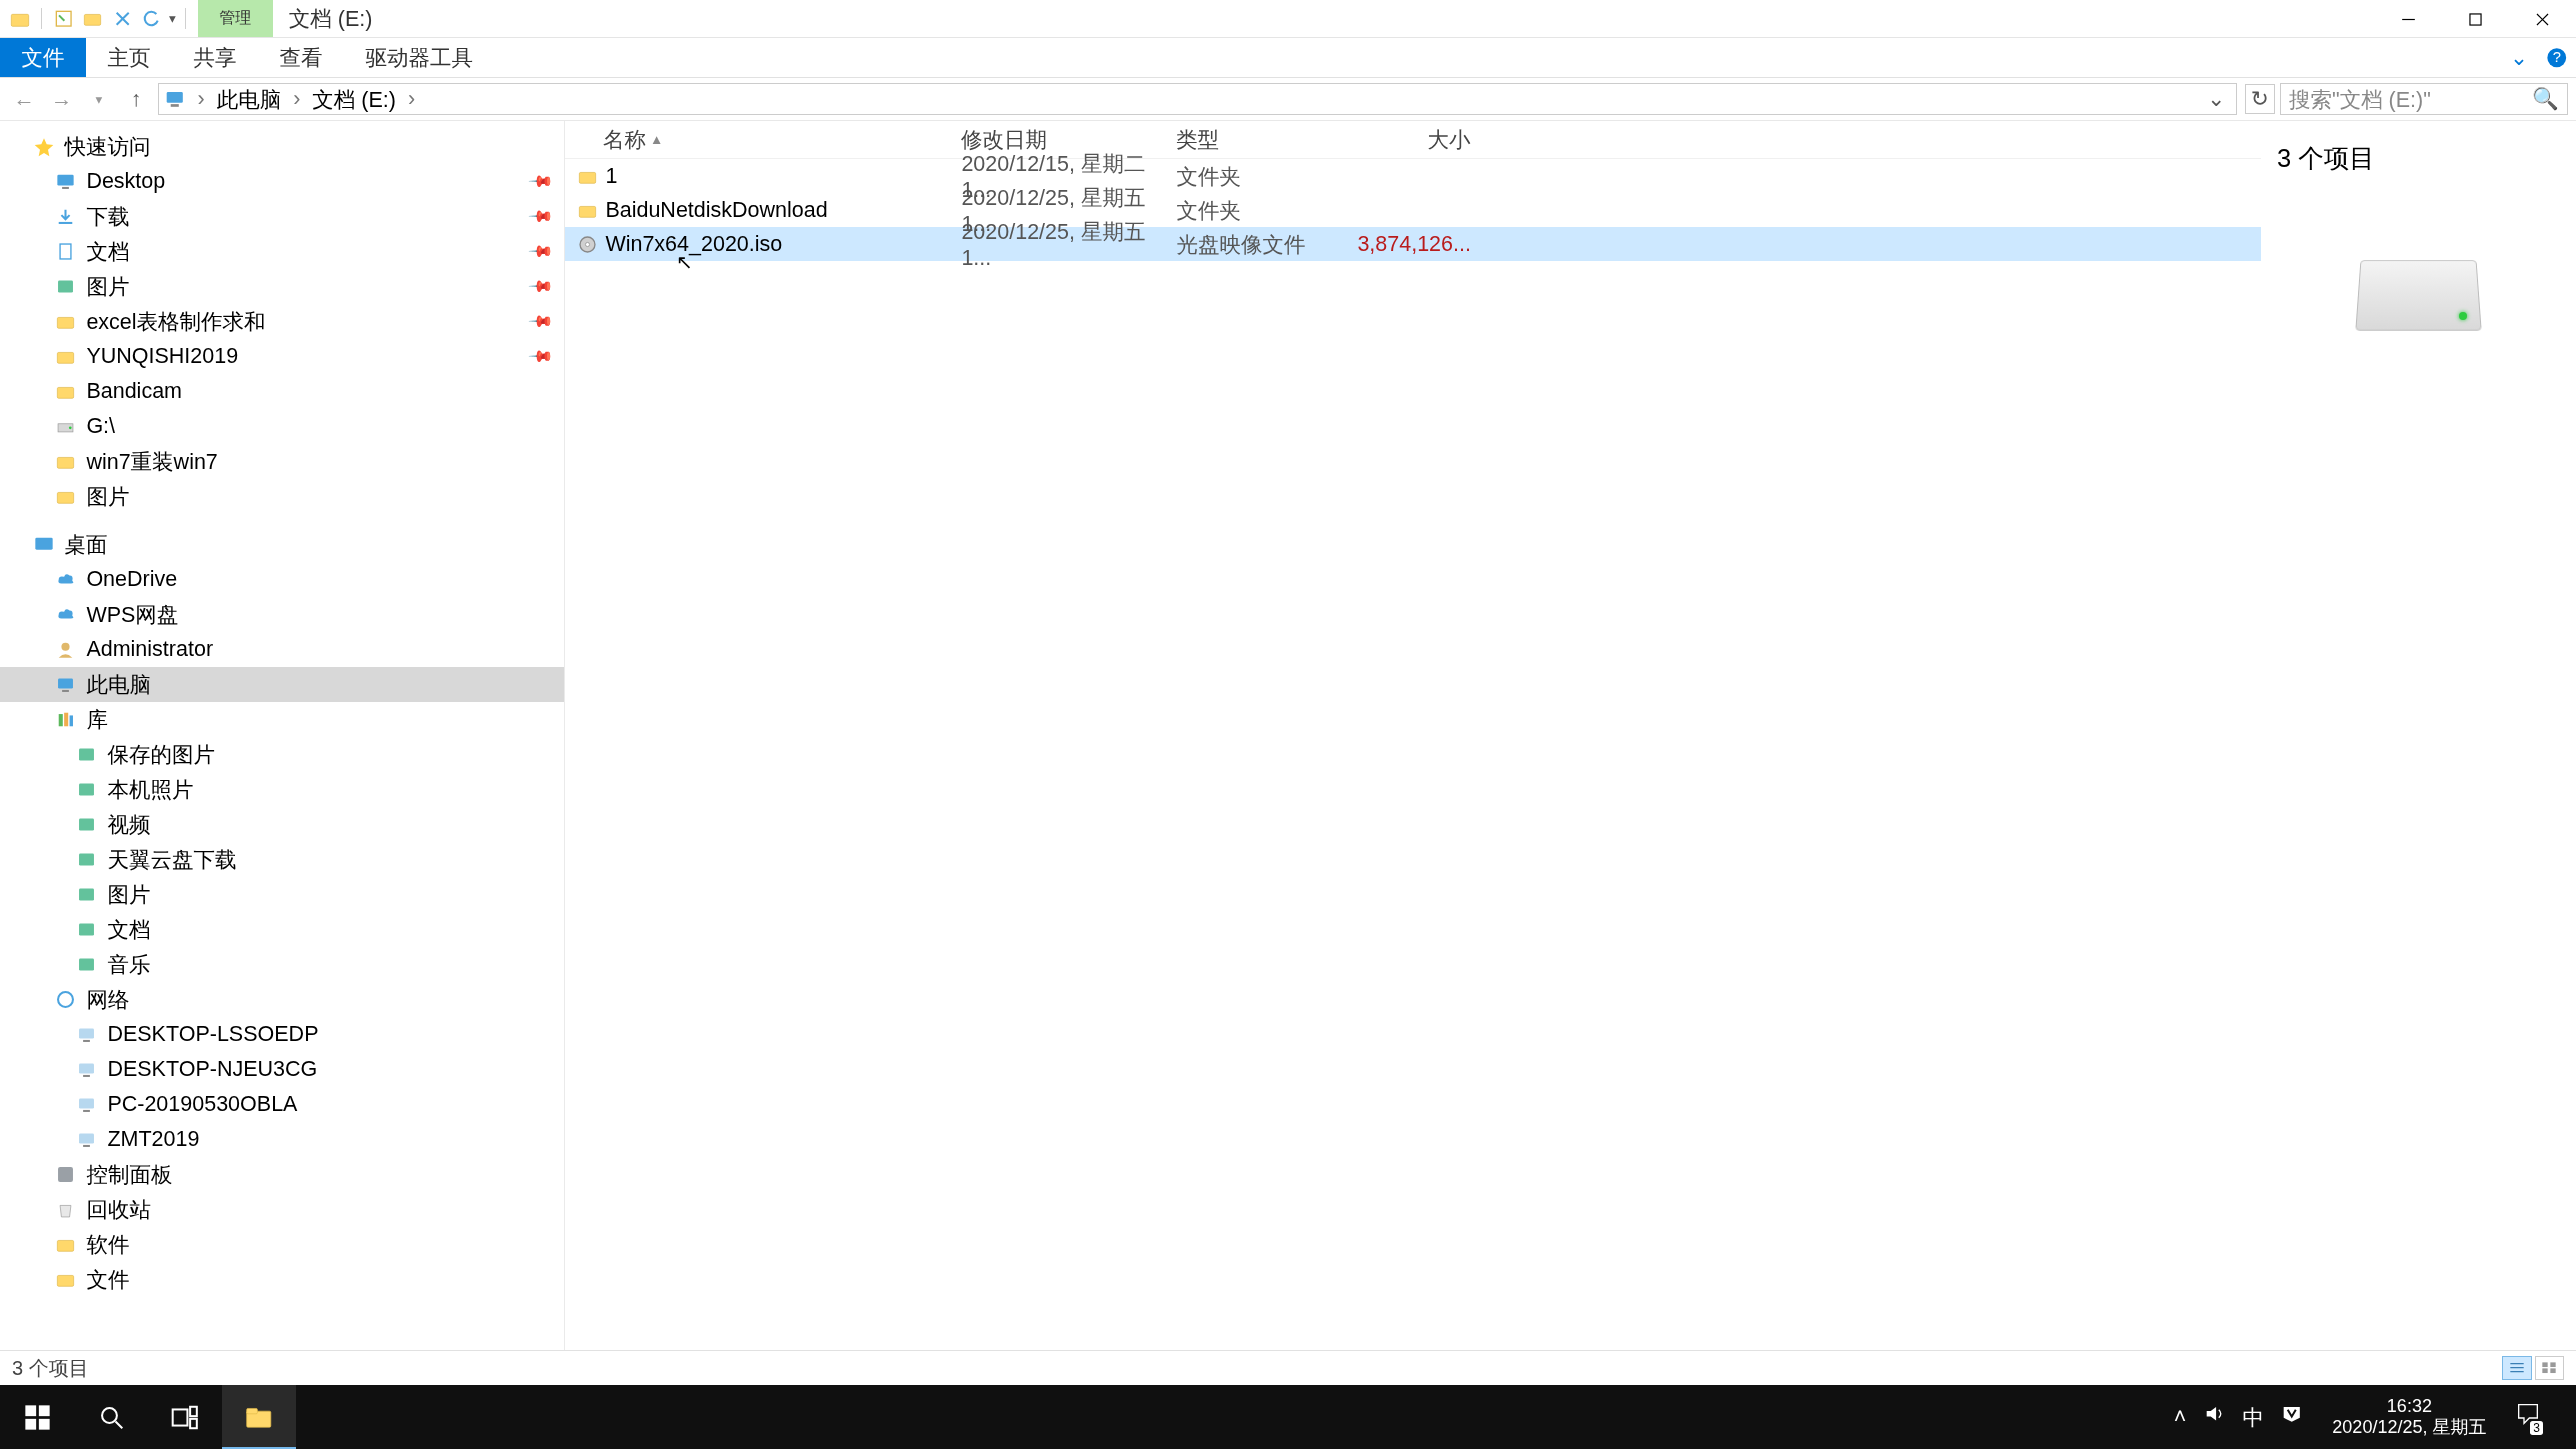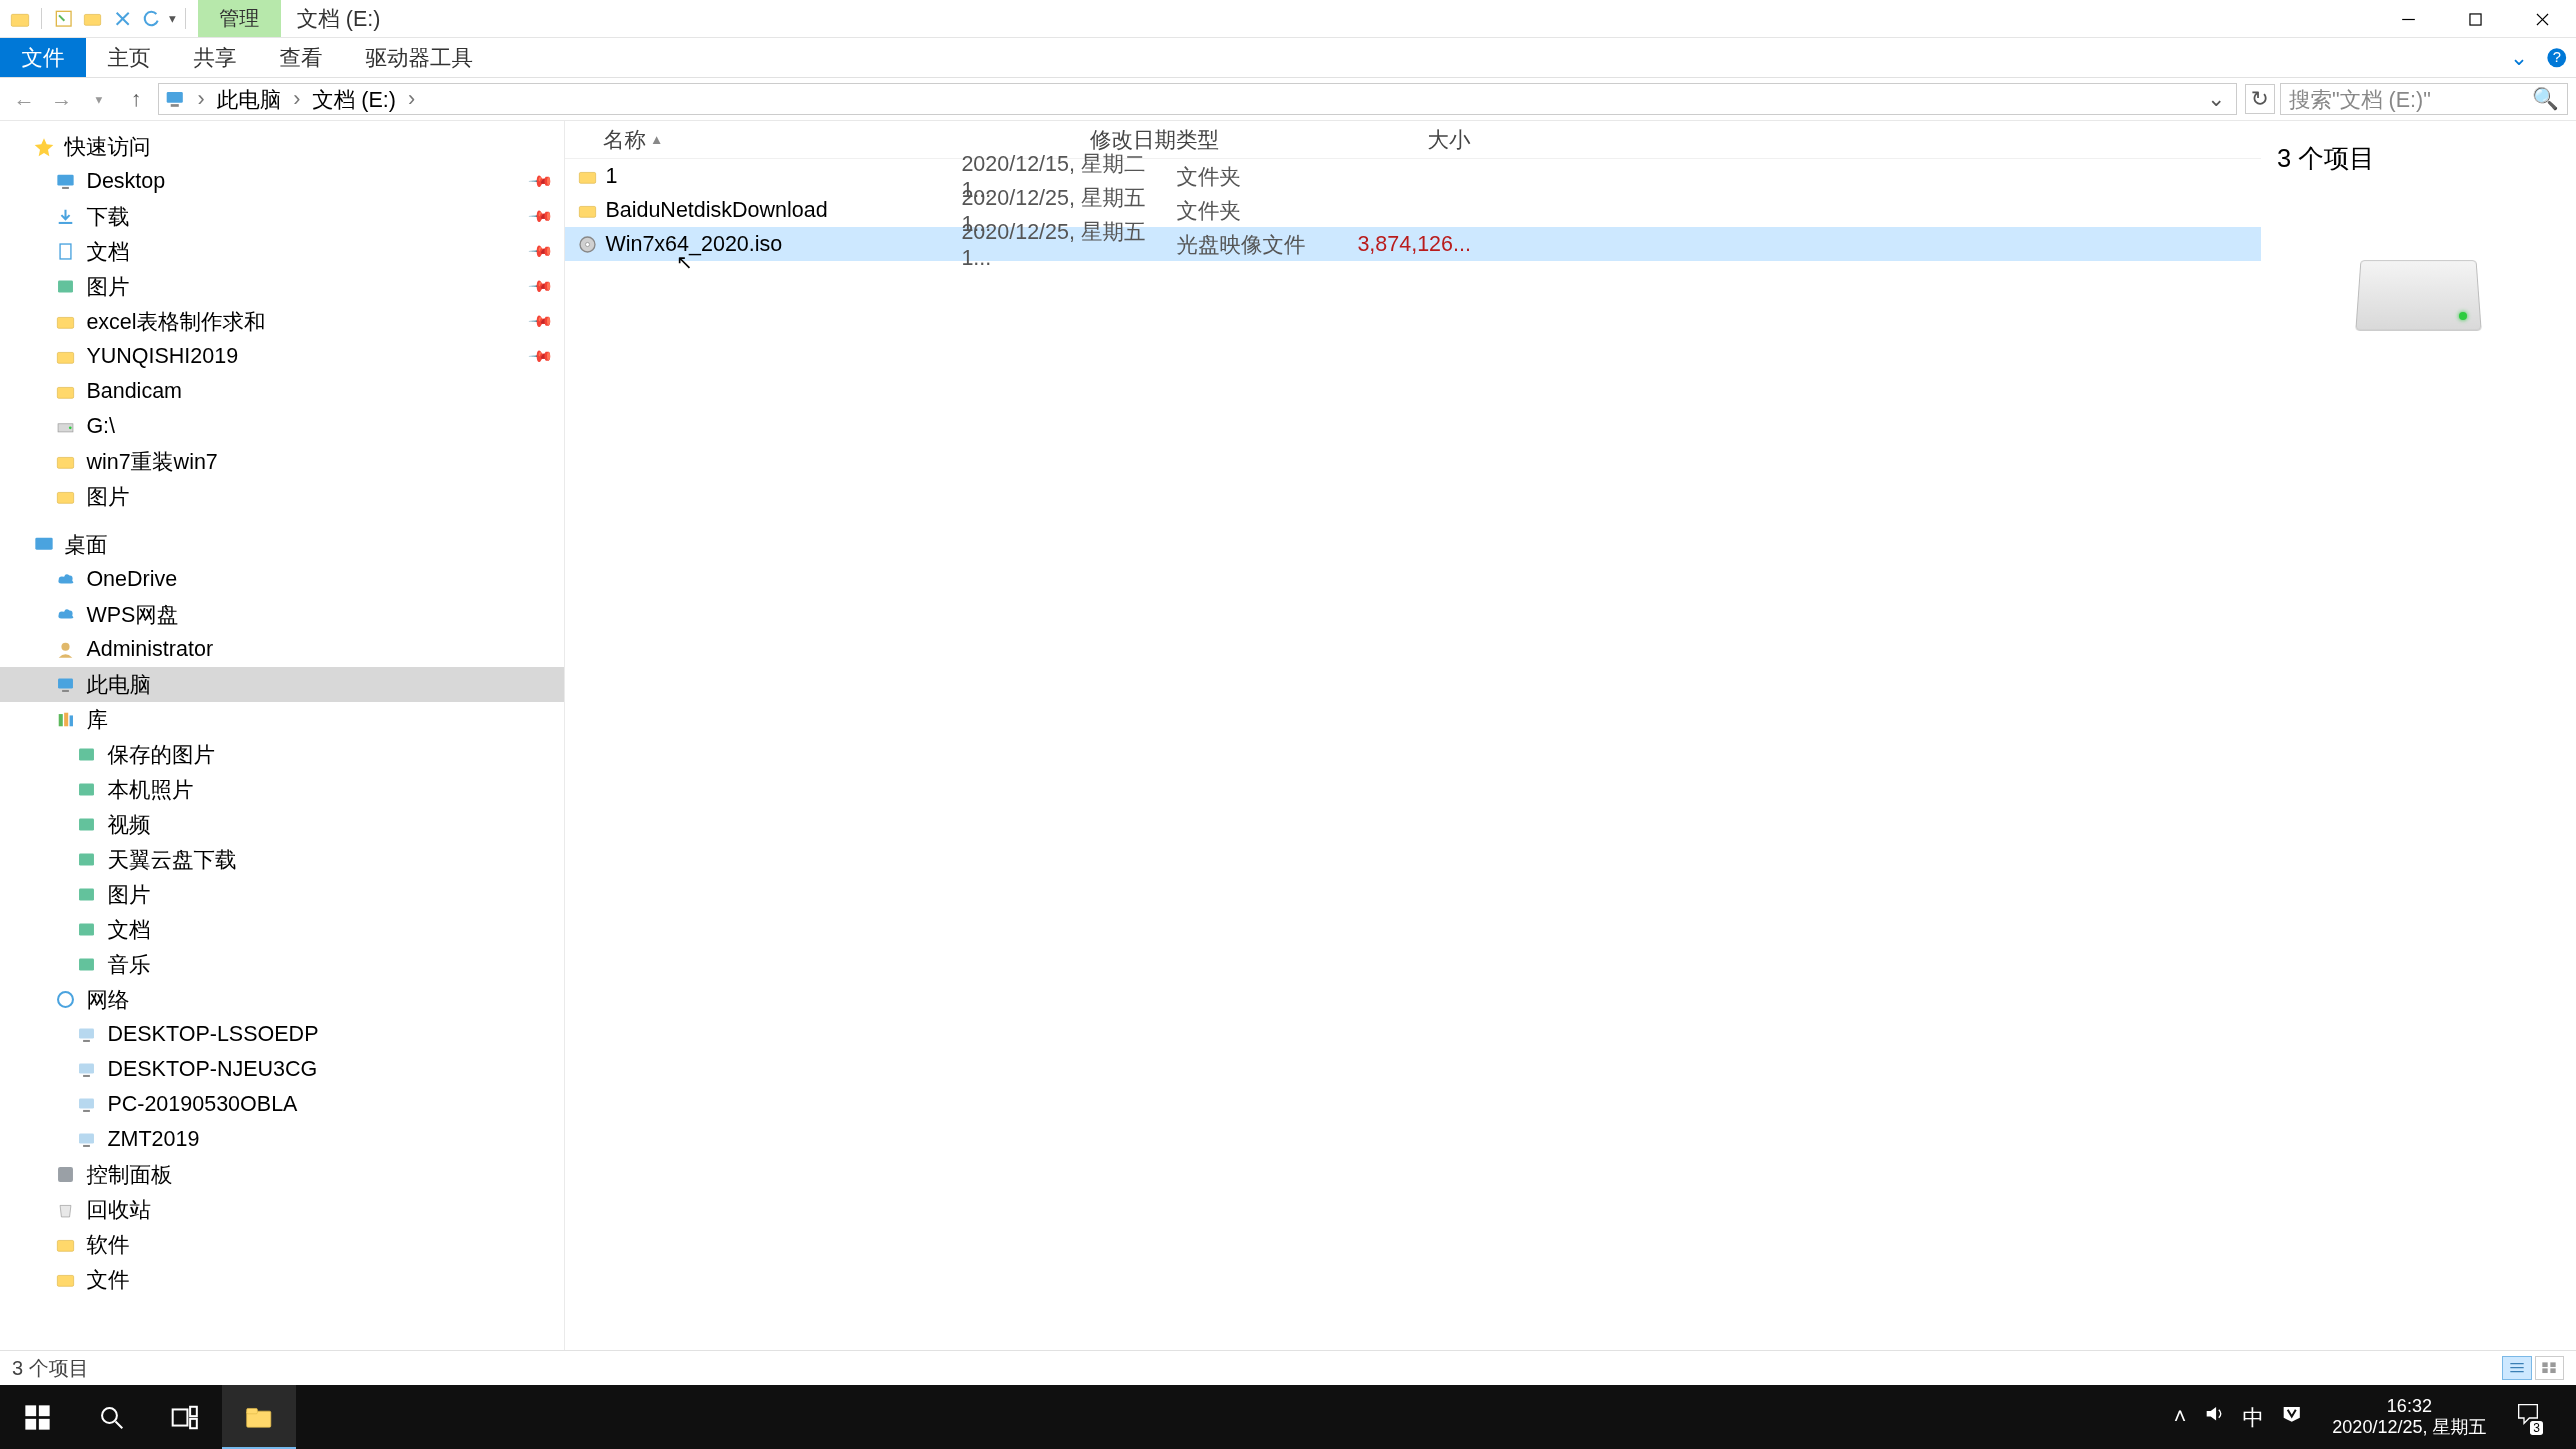--- a/index.html
+++ b/index.html
@@ -5,21 +5,21 @@
 * { margin:0; padding:0; box-sizing:border-box; font-family:"Microsoft YaHei","Segoe UI",sans-serif; }
 body { width:2576px; height:1449px; background:#fff; overflow:hidden; font-size:21.5px; color:#000; }
 .window { width:2576px; height:1385px; display:flex; flex-direction:column; background:#fff; }
 
 
 .titlebar { height:38px; background:#fff; display:flex; align-items:stretch; border-bottom:0.7px solid #e5e5e5; }
 .qat { display:flex; align-items:center; gap:5.4px; padding:0 8px; }
 .qat .icon-slot { width:24px; height:24px; display:flex; align-items:center; justify-content:center; }
 .qat .divider { width:0.7px; height:21.5px; background:#d0d0d0; margin:0 4px; }
 .chev-down { font-size:13.4px; color:#555; }
-.tab-context { background:#b7e8ab; padding:0 21.5px; display:flex; align-items:center; font-size:20px; color:#333; }
+.tab-context { background:#b7e8ab; padding:0 21.5px; display:flex; align-items:center; font-size:16px; color:#333; }
 .tab-title { padding:0 16px; display:flex; align-items:center; color:#333; }
 .spacer { flex:1; }
 .win-controls { display:flex; }
 .win-btn { width:67px; height:38px; display:flex; align-items:center; justify-content:center; color:#333; }
 .win-btn svg { width:19px; height:19px; }
 
 
 .ribbon { height:40px; display:flex; align-items:stretch; border-bottom:0.7px solid #e1e1e1; }
 .ribbon .tab { padding:0 21.5px; display:flex; align-items:center; font-size:21.5px; color:#333; }
 .ribbon .tab.file { background:#0078d7; color:#fff; }
@@ -49,21 +49,21 @@
 .tree-item.selected { background:#d8d8d8; }
 .tree-item .ticon { width:23px; height:23px; display:flex; align-items:center; justify-content:center; }
 .tree-item .pin { margin-left:auto; margin-right:13.4px; color:#8a8a8a; font-size:16px; transform:rotate(45deg);}
 .tree-gap { height:13.4px; }
 
 .filepane { flex:1; display:flex; }
 .listarea { flex:1; display:flex; flex-direction:column; }
 .col-headers { height:38px; display:flex; align-items:center; color:#444; font-size:21.5px; border-bottom:0.7px solid #f0f0f0; }
 .col-name { width:396px; padding-left:38px; display:flex; align-items:center; gap:4px;}
 .col-name .sort { font-size:13.4px; color:#888;}
-.col-date { width:215px;text-align:right; }
+.col-date { width:215px; }
 .col-type { width:181px; }
 .col-size { width:127px; text-align:right; padding-right:13.4px;}
 .rows { flex:1; }
 .row { height:34px; display:flex; align-items:center; font-size:21.5px; }
 .row.selected { background:#cde8ff; }
 .row .ricon { width:23px; height:23px; margin-left:10.7px; margin-right:6.7px; display:flex; align-items:center; justify-content:center;}
 .row .rname { width:356px; }
 .row .rdate { width:215px; color:#555;}
 .row .rtype { width:181px; color:#555;}
 .row .rsize { width:127px; color:#b91c1c; text-align:center; padding-right:13.4px;}

